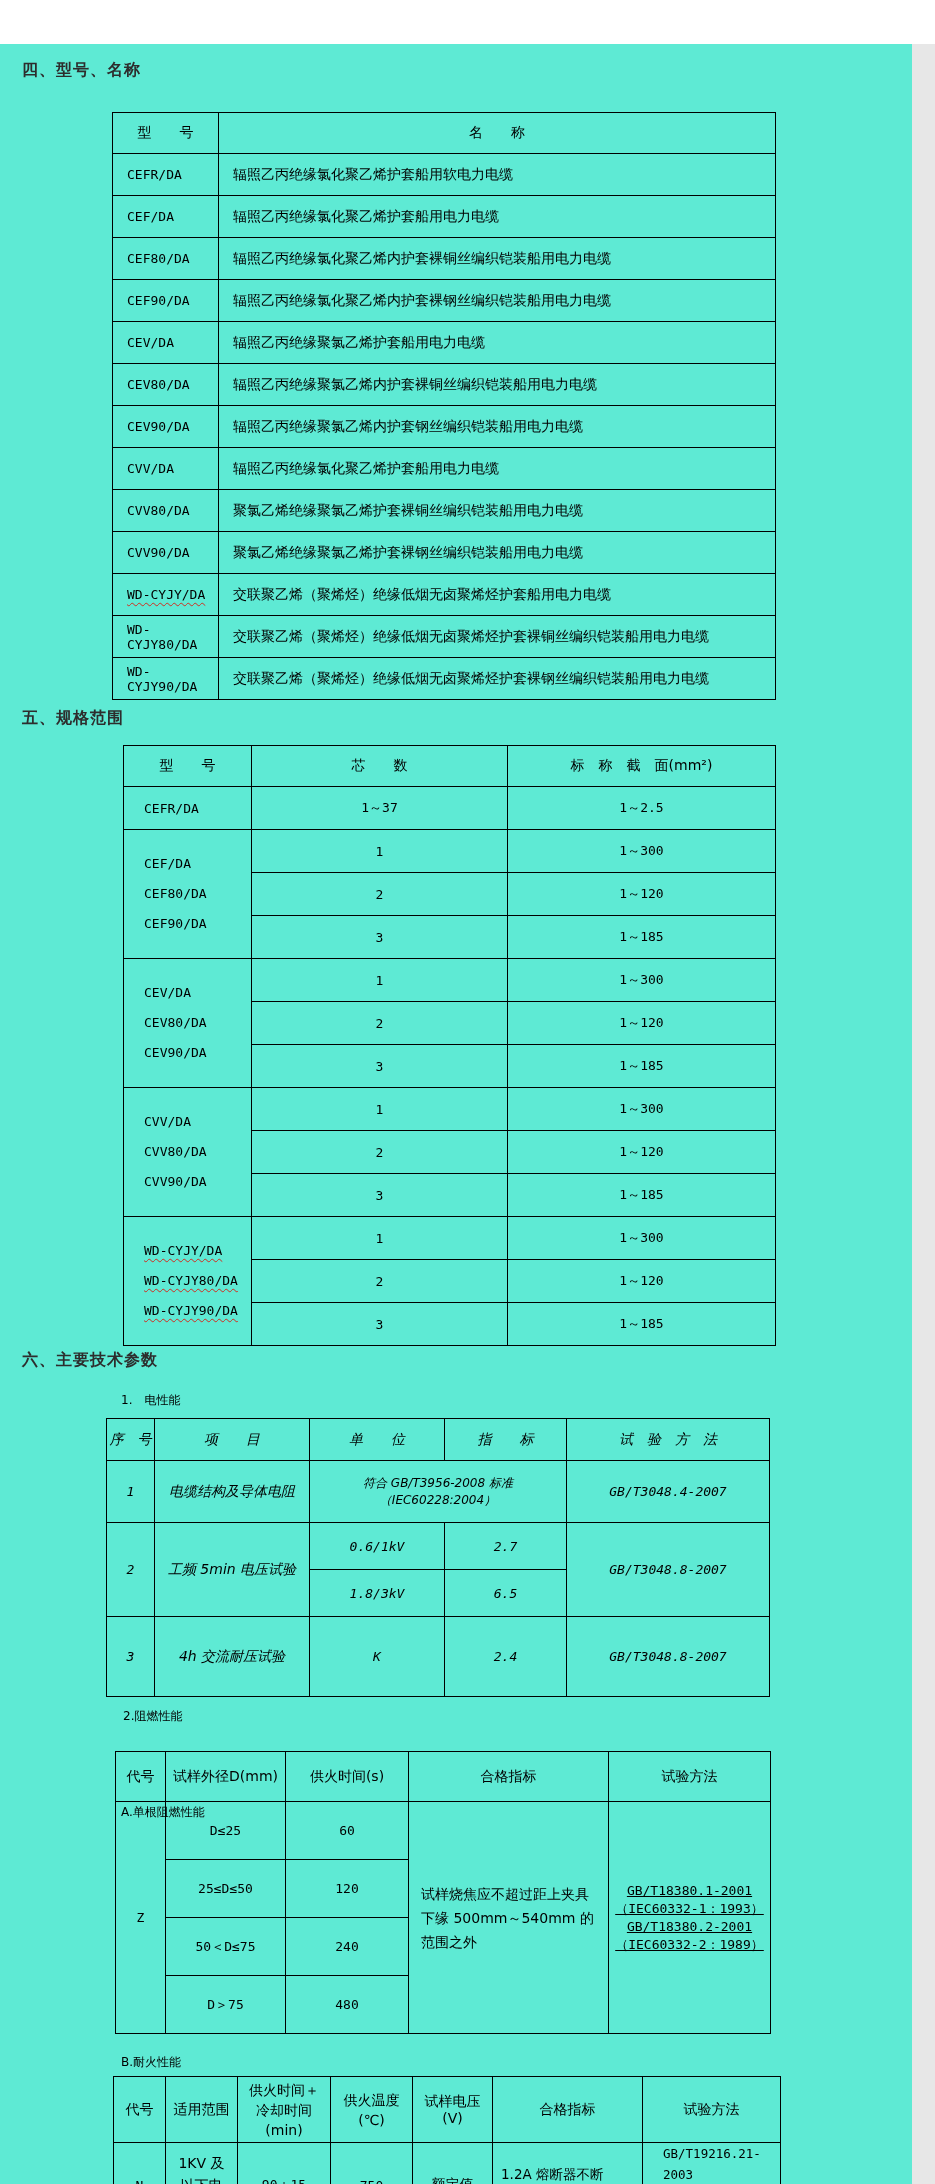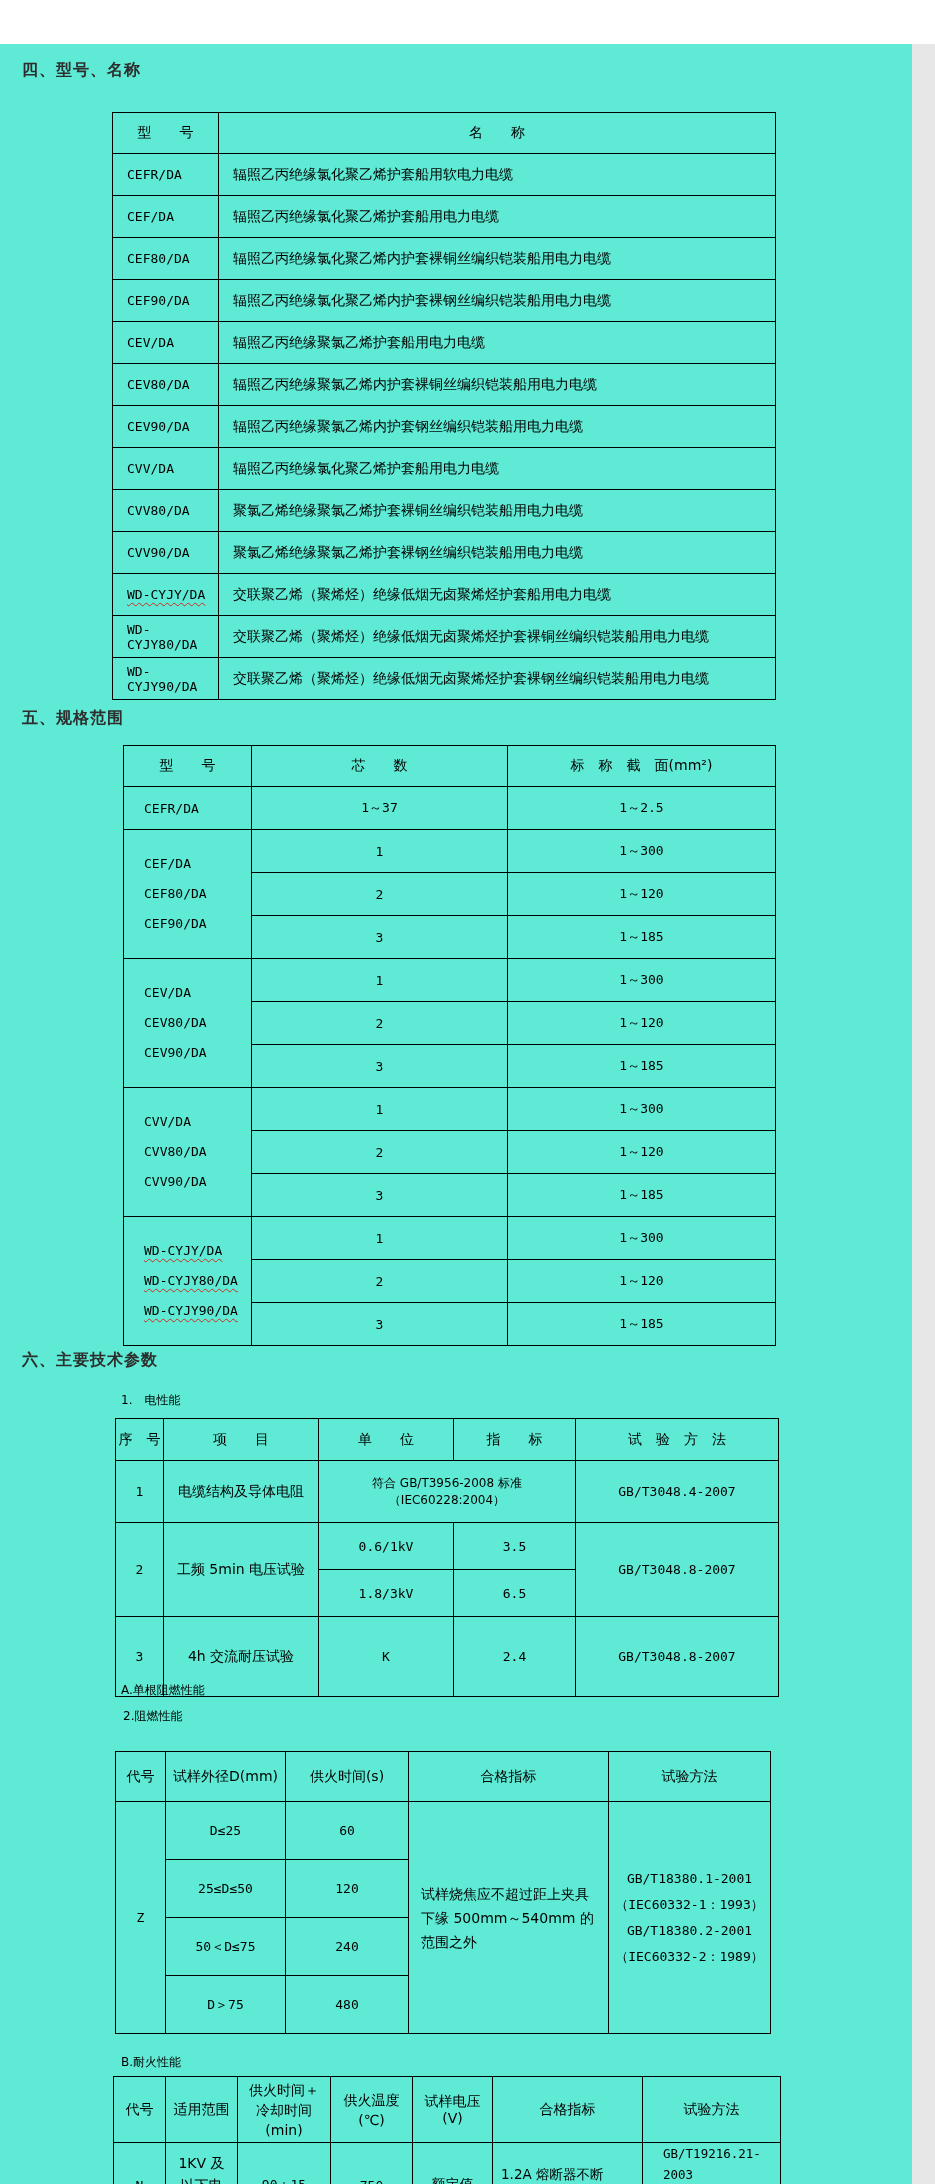--- a/index.html
+++ b/index.html
@@ -20,21 +20,21 @@
             text-decoration-color:#cf2e21;text-decoration-thickness:1px;text-underline-offset:3px;}
   
   #t1{width:663px;} #t1 td{height:41px;} #t1 tr.hd td{height:40px;}
   
   #t2{width:652px;} #t2 td{height:42px;} #t2 tr.hd td{height:40px;}
   .t2-models div{line-height:30px;text-align:left;padding-left:20px;}
   
   #t3{width:663px;}
   
   #tA{width:655px;}
-  .tA-method{white-space:pre-line;line-height:26px;}
+  .tA-method{white-space:pre-line;line-height:18px;text-decoration:underline;}
   .tA-pass{text-align:left;padding:0 12px;line-height:24px;}
   
   #tB{width:667px;}
   .tB-pass{text-align:left;padding-left:8px;line-height:22px;white-space:pre-line;font-size:13.5px;}
   .tB-method{text-align:left;padding-left:20px;line-height:21px;white-space:pre-line;
              font-family:"DejaVu Sans Mono","Liberation Mono",monospace;font-size:12.5px;}
   .hdr{font-size:14px;}
   .right-strip{background:#e7e7e7;}
 </style>
 </head>
@@ -195,21 +195,21 @@
     <tr>
           <td class="mono">3</td>
           <td class="mono">1～185</td>
         </tr>
   </tbody>
     </table>
 
   <div class="abs sec-heading" style="top:1306px;left:22px;">六、主要技术参数</div>
   <div class="abs sub-label" style="top:1348px;left:121px;">1.　电性能</div>
 
-  <table id="t3" class="abs" style="top:1374px;left:115px;">
+  <table id="t3" class="abs" style="top:1374px;left:106px;font-style:italic;">
     <colgroup>
         <col style="width:48px">
         <col style="width:155px">
         <col style="width:135px">
         <col style="width:122px">
         <col style="width:203px">
       </colgroup>
     <tbody>
         <tr style="height:42px;">
       <td class="hdr">序　号</td>
@@ -221,39 +221,39 @@
     <tr style="height:62px;">
       <td class="mono">1</td>
       <td>电缆结构及导体电阻</td>
       <td colspan="2" style="font-size:12px;">符合 GB/T3956-2008 标准（IEC60228:2004）</td>
       <td class="mono">GB/T3048.4-2007</td>
     </tr>
     <tr style="height:47px;">
       <td rowspan="2" class="mono">2</td>
       <td rowspan="2">工频 5min 电压试验</td>
       <td class="mono">0.6/1kV</td>
-      <td class="mono">3.5</td>
+      <td class="mono">2.7</td>
       <td rowspan="2" class="mono">GB/T3048.8-2007</td>
     </tr>
     <tr style="height:47px;">
       <td class="mono">1.8/3kV</td>
       <td class="mono">6.5</td>
     </tr>
     <tr style="height:80px;">
       <td class="mono">3</td>
       <td>4h 交流耐压试验</td>
       <td class="mono">K</td>
       <td class="mono">2.4</td>
       <td class="mono">GB/T3048.8-2007</td>
     </tr>
   </tbody>
     </table>
 
   <div class="abs sub-label" style="top:1664px;left:123px;">2.阻燃性能</div>
-  <div class="abs sub-label" style="top:1638px;left:121px;">A.单根阻燃性能</div>
+  <div class="abs sub-label" style="top:1760px;left:121px;">A.单根阻燃性能</div>
 
   <table id="tA" class="abs" style="top:1707px;left:115px;">
     <colgroup>
         <col style="width:50px">
         <col style="width:120px">
         <col style="width:123px">
         <col style="width:200px">
         <col style="width:162px">
       </colgroup>
     <tbody>

